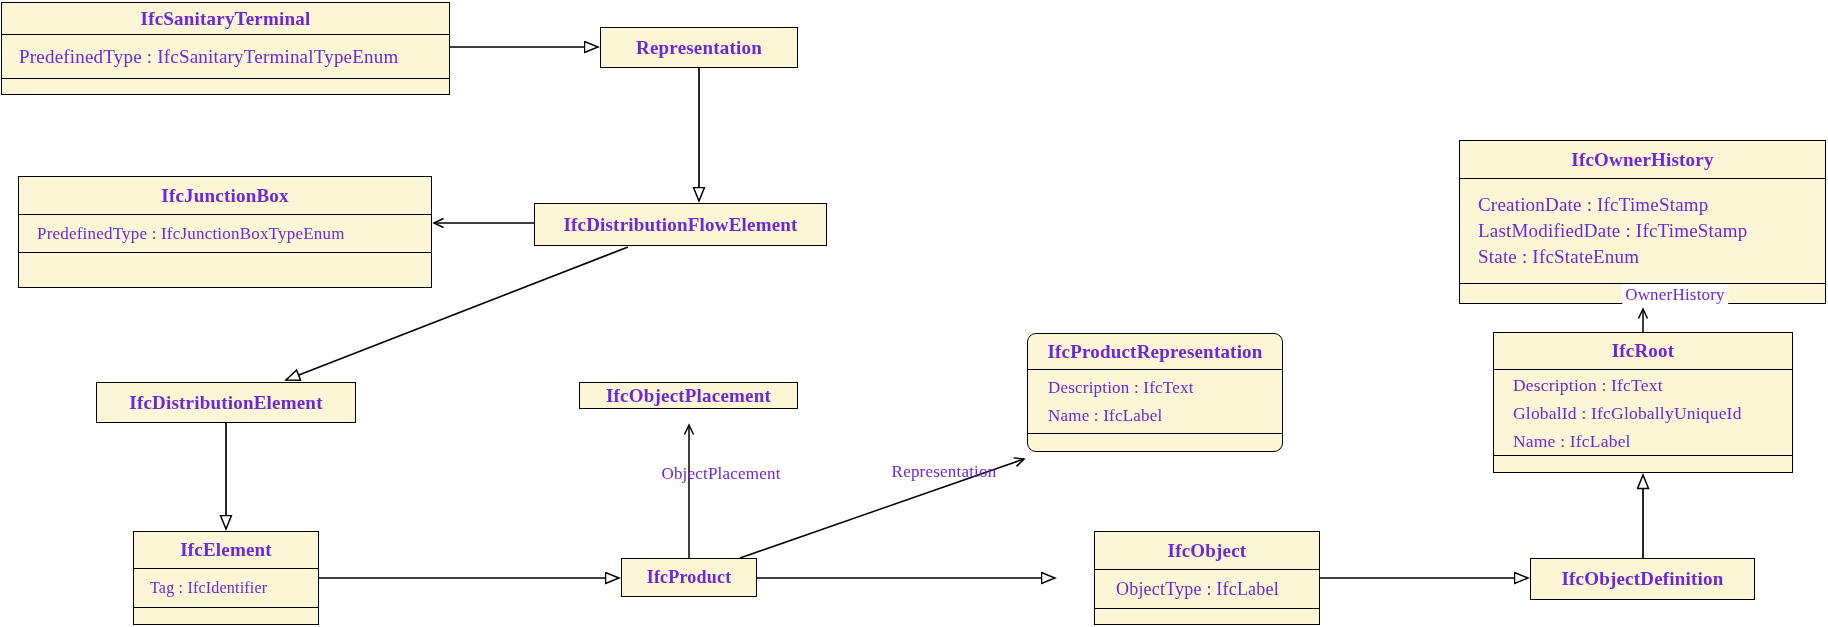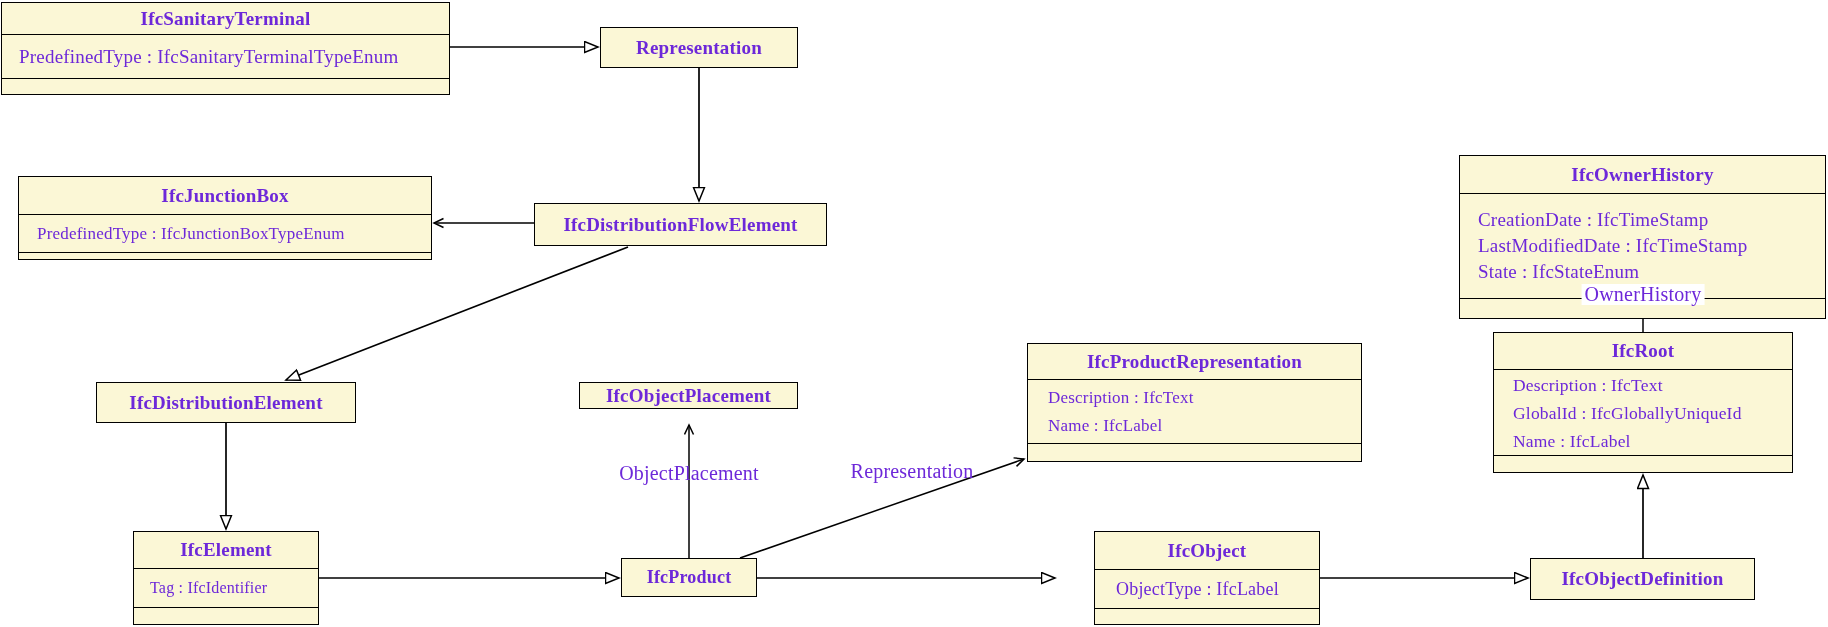--- a/index.html
+++ b/index.html
@@ -17,22 +17,22 @@
     display:flex; align-items:center; justify-content:center; flex:0 0 auto;
   }
   .single .t { flex:1 1 auto; }
   .cls .a {
     border-top:1.5px solid #000; display:flex; flex-direction:column;
     justify-content:center; font-size:17.5px; letter-spacing:0.2px;
     padding-left:18px; flex:0 0 auto; white-space:nowrap; overflow:hidden;
   }
   .cls .e { border-top:1.5px solid #000; flex:1 1 auto; }
   .elabel {
-    position:absolute; font-size:20px; letter-spacing:0.2px; white-space:nowrap;
-    transform:translateX(-50%); line-height:21px;
+    position:absolute; font-size:17px; letter-spacing:0.2px; white-space:nowrap;
+    transform:translateX(-50%); line-height:21px;margin-left:32px;
   }
   .elabel.boxed { background:#ffffff; padding:0 3px; }
 </style>
 </head>
 <body>
 
 <div id="stage">
 
   <svg class="edges" viewBox="0 0 1828 627">
     <defs>
@@ -66,50 +66,50 @@
     <div class="a" style="height:43px; font-size:19px; padding-left:17px;">
       <div>PredefinedType : IfcSanitaryTerminalTypeEnum</div>
     </div>
     <div class="e"></div>
   </div>
 
   <div class="cls single" style="left:600px; top:27px; width:198px; height:41px;">
     <div class="t">Representation</div>
   </div>
 
-  <div class="cls" style="left:18px; top:176px; width:414px; height:84px;">
+  <div class="cls" style="left:18px; top:176px; width:414px; height:112px;">
     <div class="t" style="height:37px;">IfcJunctionBox</div>
     <div class="a" style="height:37px; font-size:17px;">
       <div>PredefinedType : IfcJunctionBoxTypeEnum</div>
     </div>
     <div class="e"></div>
   </div>
 
   <div class="cls single" style="left:534px; top:203px; width:293px; height:43px;">
     <div class="t">IfcDistributionFlowElement</div>
   </div>
 
   <div class="cls single" style="left:96px; top:382px; width:260px; height:41px;">
     <div class="t">IfcDistributionElement</div>
   </div>
 
   <div class="cls single" style="left:579px; top:382px; width:219px; height:27px;">
     <div class="t">IfcObjectPlacement</div>
   </div>
 
-  <div class="cls" style="left:1027px; top:343px; width:335px; height:119px;">
+  <div class="cls" style="left:1027px; top:333px; width:256px; height:119px;border-radius:9px;">
     <div class="t" style="height:35px;">IfcProductRepresentation</div>
     <div class="a" style="height:63px; font-size:17px; line-height:28px; padding-left:20px;">
       <div>Description : IfcText</div>
       <div>Name : IfcLabel</div>
     </div>
     <div class="e"></div>
   </div>
 
-  <div class="cls" style="left:1459px; top:155px; width:367px; height:164px;">
+  <div class="cls" style="left:1459px; top:140px; width:367px; height:164px;">
     <div class="t" style="height:37px;">IfcOwnerHistory</div>
     <div class="a" style="height:104px; font-size:19px; line-height:26px;">
       <div>CreationDate : IfcTimeStamp</div>
       <div>LastModifiedDate : IfcTimeStamp</div>
       <div>State : IfcStateEnum</div>
     </div>
     <div class="e"></div>
   </div>
 
   <div class="cls" style="left:1493px; top:332px; width:300px; height:141px;">

